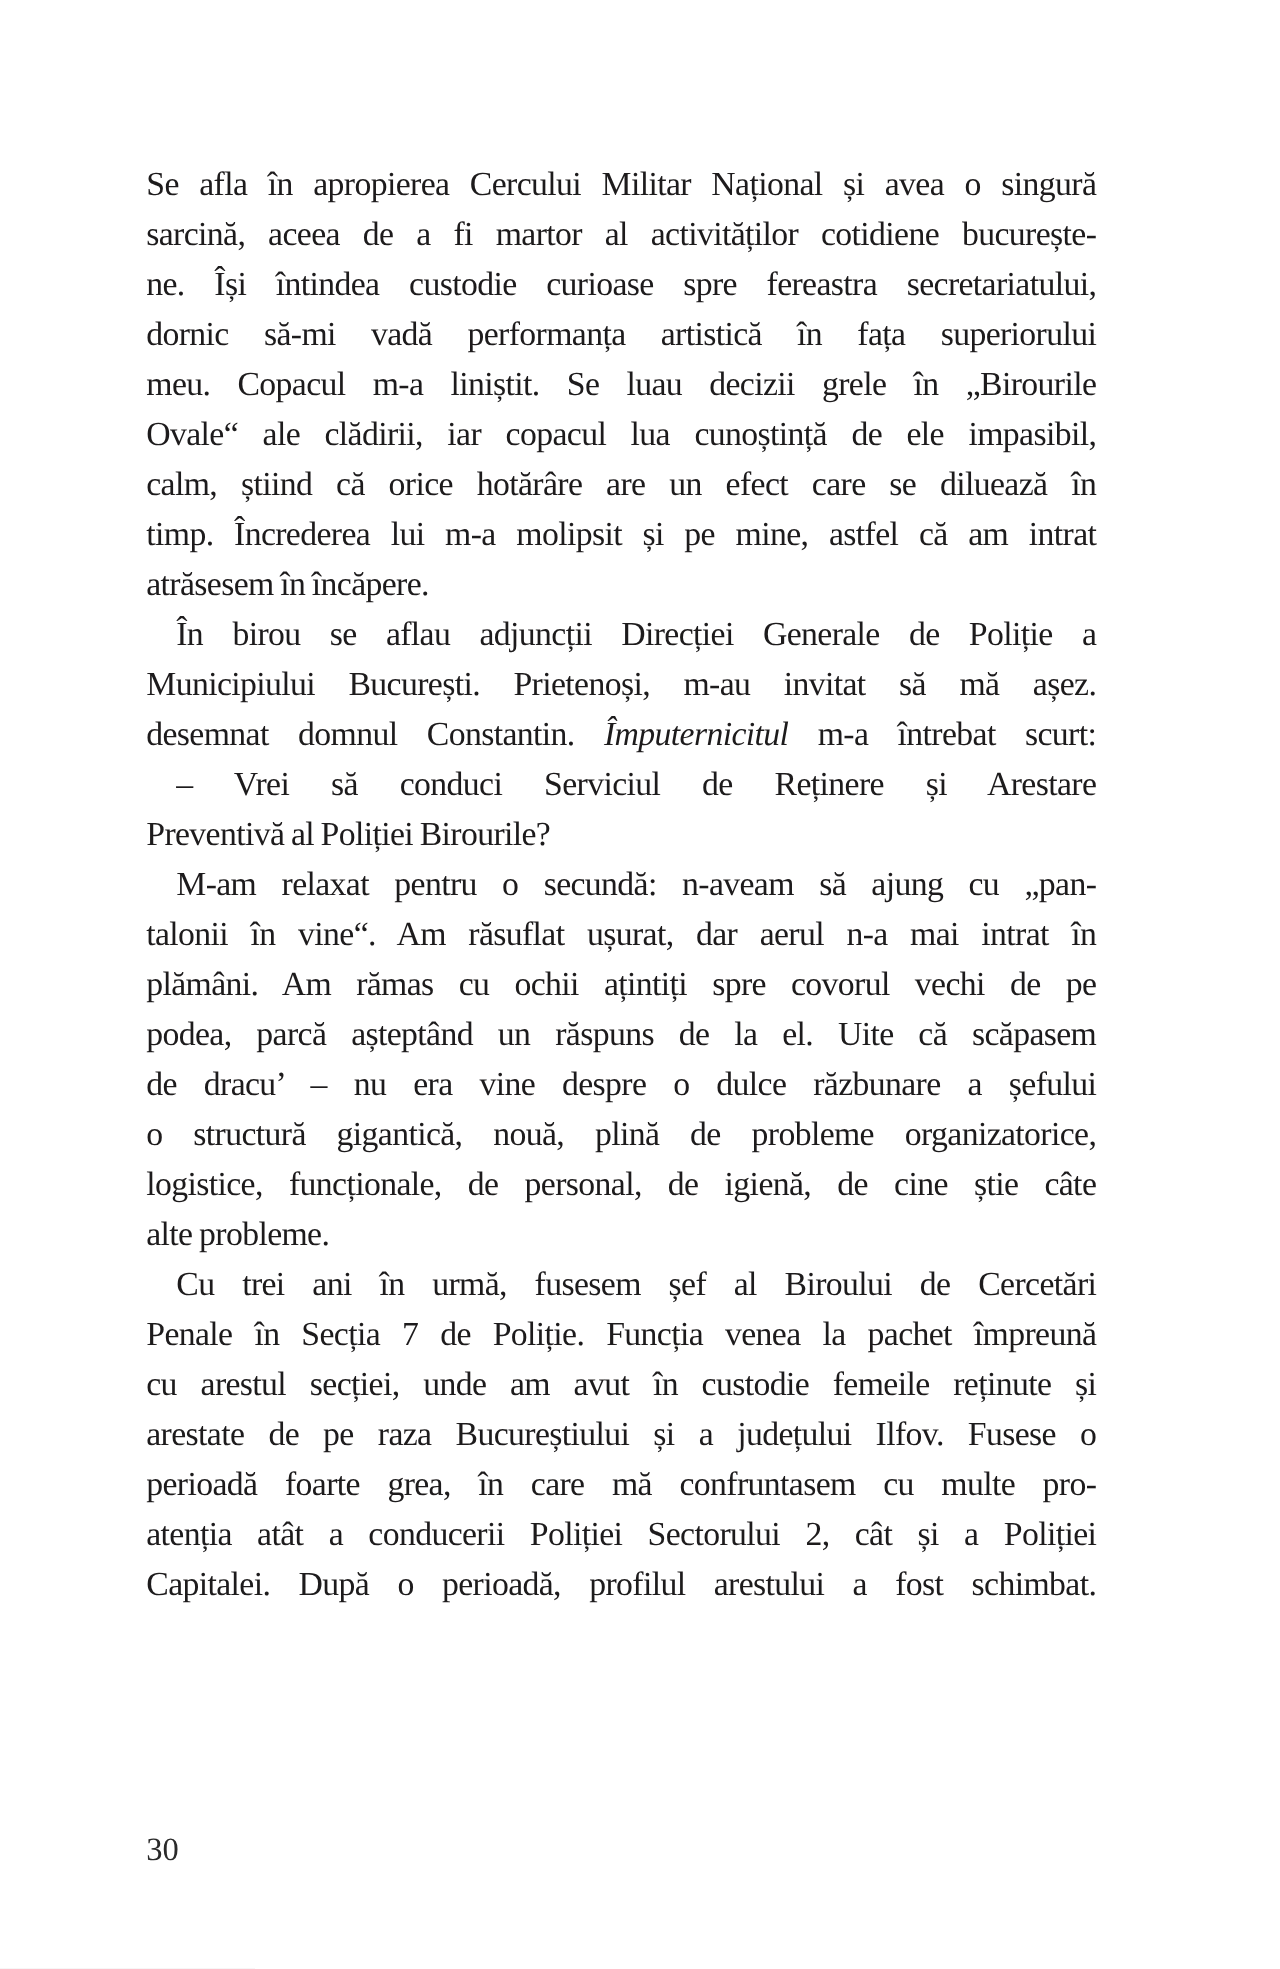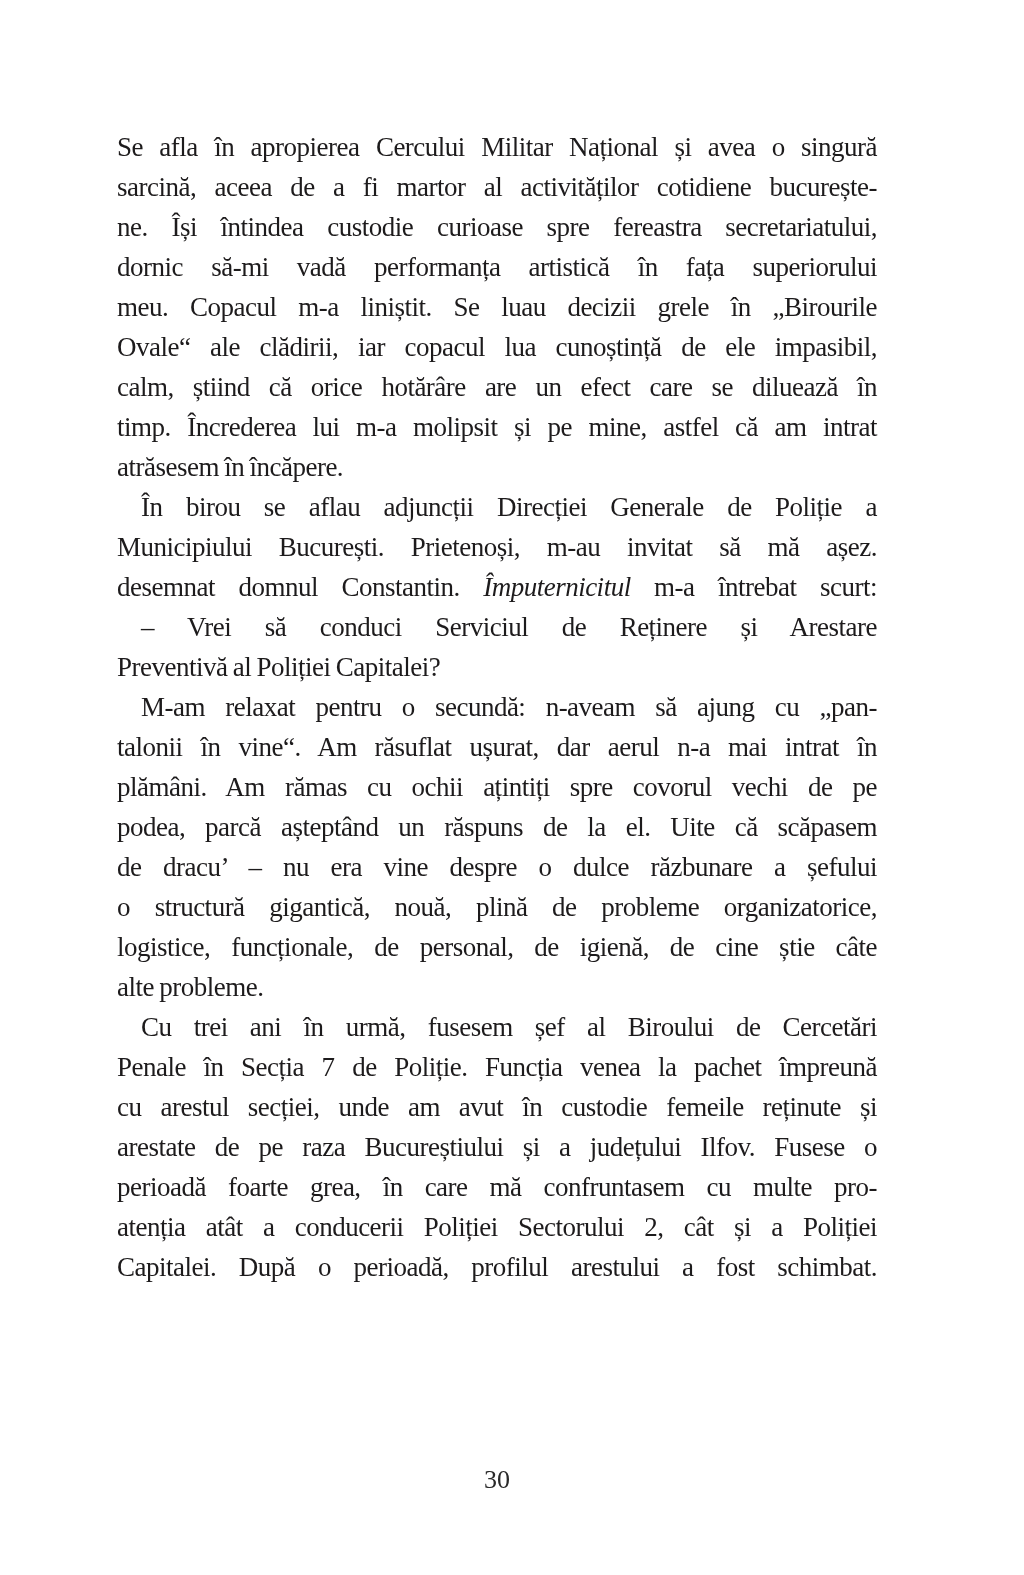--- a/index.html
+++ b/index.html
@@ -46,21 +46,20 @@
     text-indent: 24px;
   }
   .line em {
     font-style: italic;
   }
   .folio {
     position: absolute;
     left: 117px;
     top: 1460px;
     width: 760px;
-    text-align: center;
     font-size: 26px;
     line-height: 40px;
     color: #2a2a2a;
   }
 </style>
 </head>
 <body>
 
 <div class="page">
   <main class="text-block" id="text-block">
@@ -75,21 +74,21 @@
         <span class="line">timp. Încrederea lui m-a molipsit și pe mine, astfel că am intrat</span>
         <span class="line last">atrăsesem în încăpere.</span>
       </p>
       <p class="paragraph">
         <span class="line indent">În birou se aflau adjuncții Direcției Generale de Poliție a</span>
         <span class="line">Municipiului București. Prietenoși, m-au invitat să mă așez.</span>
         <span class="line">desemnat domnul Constantin. <em>Împuternicitul</em> m-a întrebat scurt:</span>
       </p>
       <p class="paragraph">
         <span class="line indent">– Vrei să conduci Serviciul de Reținere și Arestare</span>
-        <span class="line last">Preventivă al Poliției Capitalei?</span>
+        <span class="line last">Preventivă al Poliției Birourile?</span>
       </p>
       <p class="paragraph">
         <span class="line indent">M-am relaxat pentru o secundă: n-aveam să ajung cu „pan-</span>
         <span class="line">talonii în vine“. Am răsuflat ușurat, dar aerul n-a mai intrat în</span>
         <span class="line">plămâni. Am rămas cu ochii ațintiți spre covorul vechi de pe</span>
         <span class="line">podea, parcă așteptând un răspuns de la el. Uite că scăpasem</span>
         <span class="line">de dracu’ – nu era vine despre o dulce răzbunare a șefului</span>
         <span class="line">o structură gigantică, nouă, plină de probleme organizatorice,</span>
         <span class="line">logistice, funcționale, de personal, de igienă, de cine știe câte</span>
         <span class="line last">alte probleme.</span>

